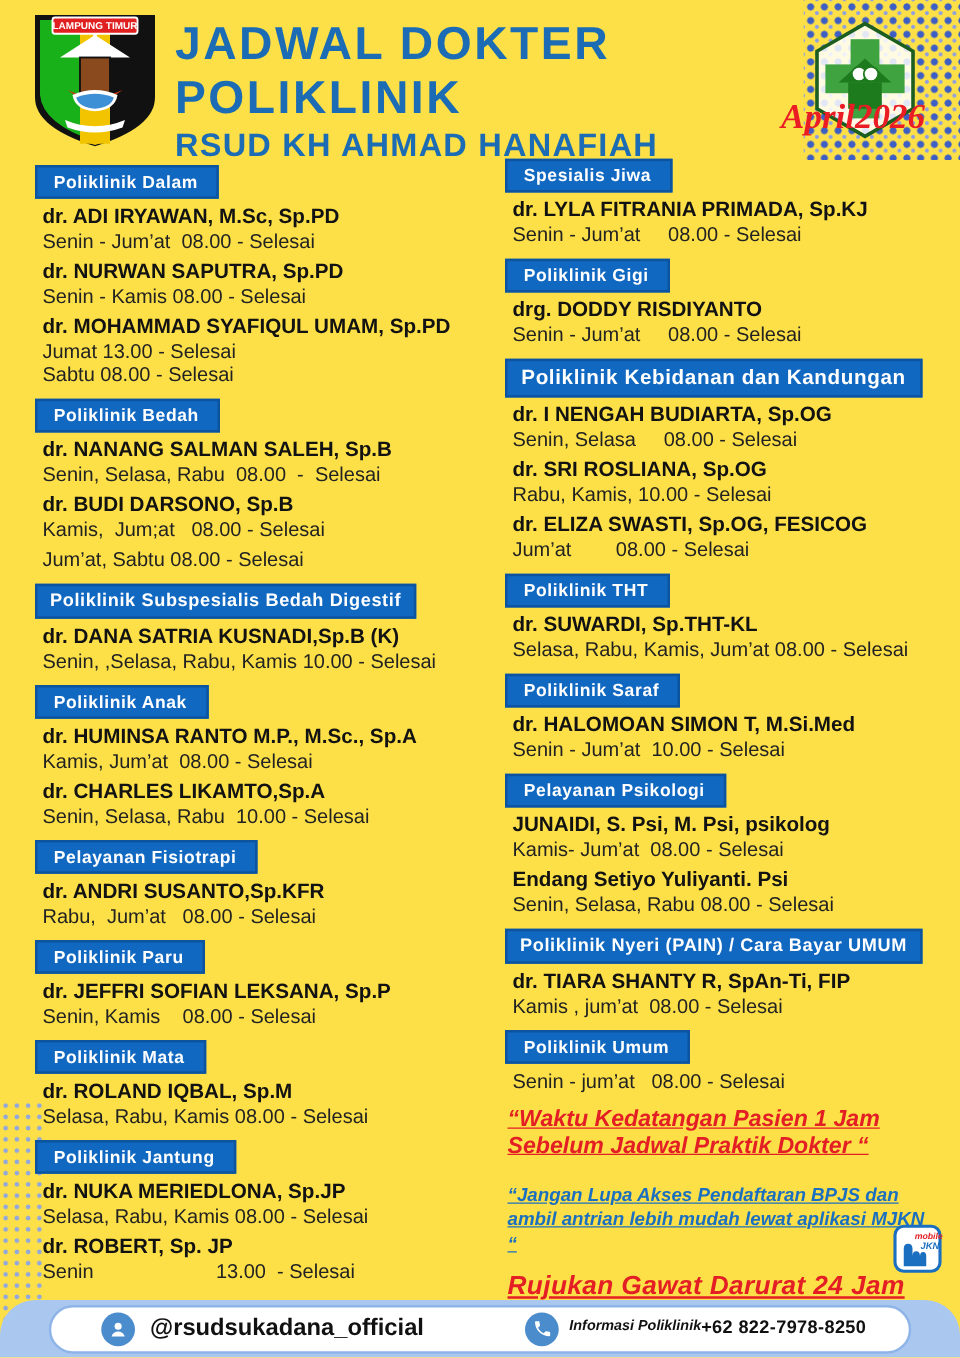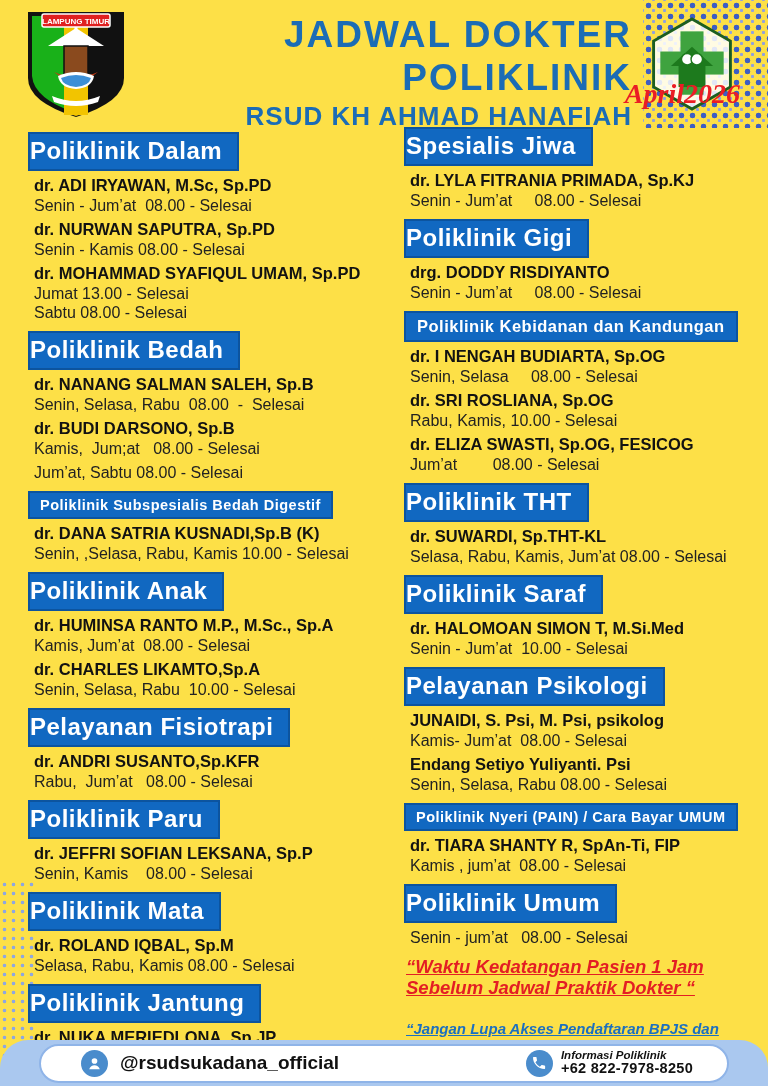--- a/index.html
+++ b/index.html
@@ -11,36 +11,36 @@
     background-image:
       radial-gradient(circle, #3d5ec4 2.6px, transparent 3.1px),
       radial-gradient(circle, #8ea0e0 1.3px, transparent 1.8px);
     background-size:11px 11px, 11px 11px;
     background-position:0 0, 5px 5px;}
   .dots-bl{position:absolute;top:880px;left:0;width:36px;height:206px;z-index:0;
     background-image:radial-gradient(circle, #8fa7de 1.6px, transparent 2.1px);
     background-size:9px 9px;}
 
   
-  .hdr-title{position:absolute;left:152px;top:14px;width:480px;text-align:right;color:#1b6cb5;z-index:2;}
+  .hdr-title{position:absolute;left:140px;top:14px;width:480px;text-align:left;color:#1b6cb5;z-index:2;}
   .hdr-title .t1{font-size:37px;font-weight:800;letter-spacing:2px;line-height:1.15;}
   .hdr-title .t3{font-size:26px;font-weight:800;letter-spacing:1px;margin-top:2px;}
   .month{position:absolute;right:28px;top:78px;color:#ea1d25;font-family:"Liberation Serif",serif;
     font-weight:bold;font-style:italic;font-size:28px;z-index:3;}
   .crest{position:absolute;left:24px;top:8px;width:104px;height:112px;z-index:2;}
   .hexlogo{position:absolute;right:26px;top:16px;width:100px;height:96px;z-index:2;}
 
   
   .col{position:absolute;z-index:2;}
   #col-left{left:28px;top:132px;width:370px;}
   #col-right{left:404px;top:127px;width:344px;}
 
   .section{margin-bottom:9px;}
   .sec-header{display:inline-block;background:#1168c1;border:2px solid #0c549f;color:#fff;
-    font-weight:800;font-size:24px;padding:3px 15px 4px 0;letter-spacing:.5px;margin-bottom:5px;}
+    font-weight:800;font-size:14px;padding:3px 15px 4px 13px;letter-spacing:.5px;margin-bottom:5px;}
   .sec-header.med{font-size:16.5px;padding:4px 11px;}
   .sec-header.small{font-size:14.5px;padding:4px 10px;}
   .entry{margin:0 0 5px 6px;}
   .doc-name{font-weight:800;color:#121212;font-size:16.5px;line-height:1.2;white-space:pre-wrap;}
   .sched{color:#222;font-size:16px;line-height:1.2;white-space:pre-wrap;}
 
   
   .note-red{color:#e31e24;font-weight:800;font-style:italic;font-size:18.5px;line-height:1.15;
     text-decoration:underline;margin:6px 0 20px 2px;}
   .note-blue{position:relative;color:#1b6fc0;font-weight:800;font-style:italic;font-size:15px;line-height:1.3;
@@ -56,21 +56,21 @@
 
   
   .footer-bar{position:absolute;left:0;bottom:0;width:768px;height:46px;background:#aac8ef;
     border-radius:28px 28px 0 0;z-index:4;display:flex;align-items:center;justify-content:center;}
   .footer-pill{width:612px;height:35px;background:#fff;border:2px solid #8fb4e8;border-radius:20px;
     display:flex;align-items:center;justify-content:space-between;padding:0 34px 0 40px;}
   .fp-left{display:flex;align-items:center;gap:12px;}
   .fp-right{display:flex;align-items:center;gap:8px;}
   .fp-circle{width:27px;height:27px;border-radius:50%;background:#4a8ccc;display:flex;align-items:center;justify-content:center;flex:0 0 auto;}
   .ig-handle{font-size:19px;font-weight:800;color:#111;}
-  .info-stack{display:flex;flex-direction:column;line-height:1.05;}
+  .info-stack{display:flex;line-height:1.05;}
   .info-label{font-size:11.5px;font-weight:800;font-style:italic;color:#111;}
   .info-phone{font-size:14.5px;font-weight:800;color:#111;letter-spacing:.3px;}
 </style>
 </head>
 <body>
 
 <div id="poster">
 
   <div class="dots-tr"></div>
   <div class="dots-bl"></div>

